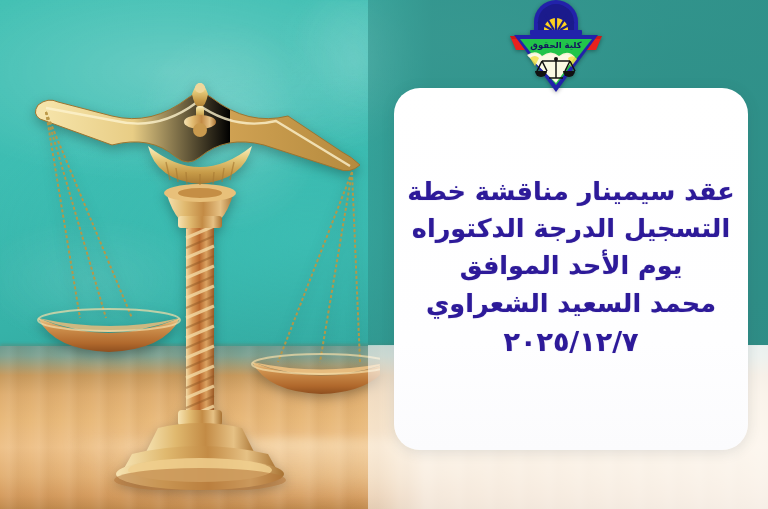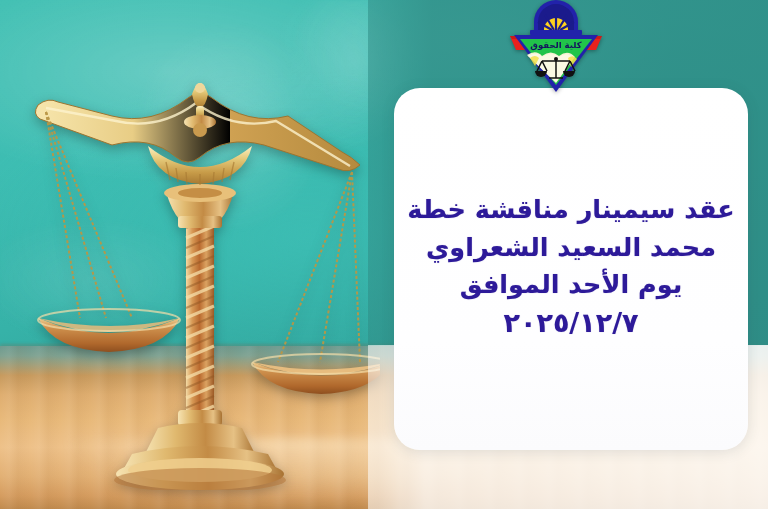--- a/index.html
+++ b/index.html
@@ -262,22 +262,23 @@
     <div>عقد سيمينار مناقشة خطة</div>
     <div>التسجيل الدرجة الماجستير</div>
     <div>المقدمة من الباحثة /</div>
     <div>الباحثة / هبة إبراهيم</div>
     <div>كمال</div>
     <div>يوم الاثنين 2025/12/1</div>
   </div>
 
   <div class="card">
     <div class="card-line">عقد سيمينار مناقشة خطة</div>
+    <div class="card-line">التسجيل الدرجة الدكتوراه</div>
+    <div class="card-line">يوم الأحد الموافق</div>
     <div class="card-line">محمد السعيد الشعراوي</div>
-    <div class="card-line">يوم الأحد الموافق</div>
     <div class="card-line num">٢٠٢٥/١٢/٧</div>
   </div>
 
   <div class="emblem">
     <svg viewBox="0 0 104 96" xmlns="http://www.w3.org/2000/svg">
 
       <path d="M30 34 V24 a22 22 0 0 1 44 0 V34 z" fill="#2222aa"></path>
       <path d="M34 32 V24 a18 18 0 0 1 36 0 V32 z" fill="#1b1b8c"></path>
 
       <path d="M40 32 a12 12 0 0 1 24 0 z" fill="#ffd21e"></path>

